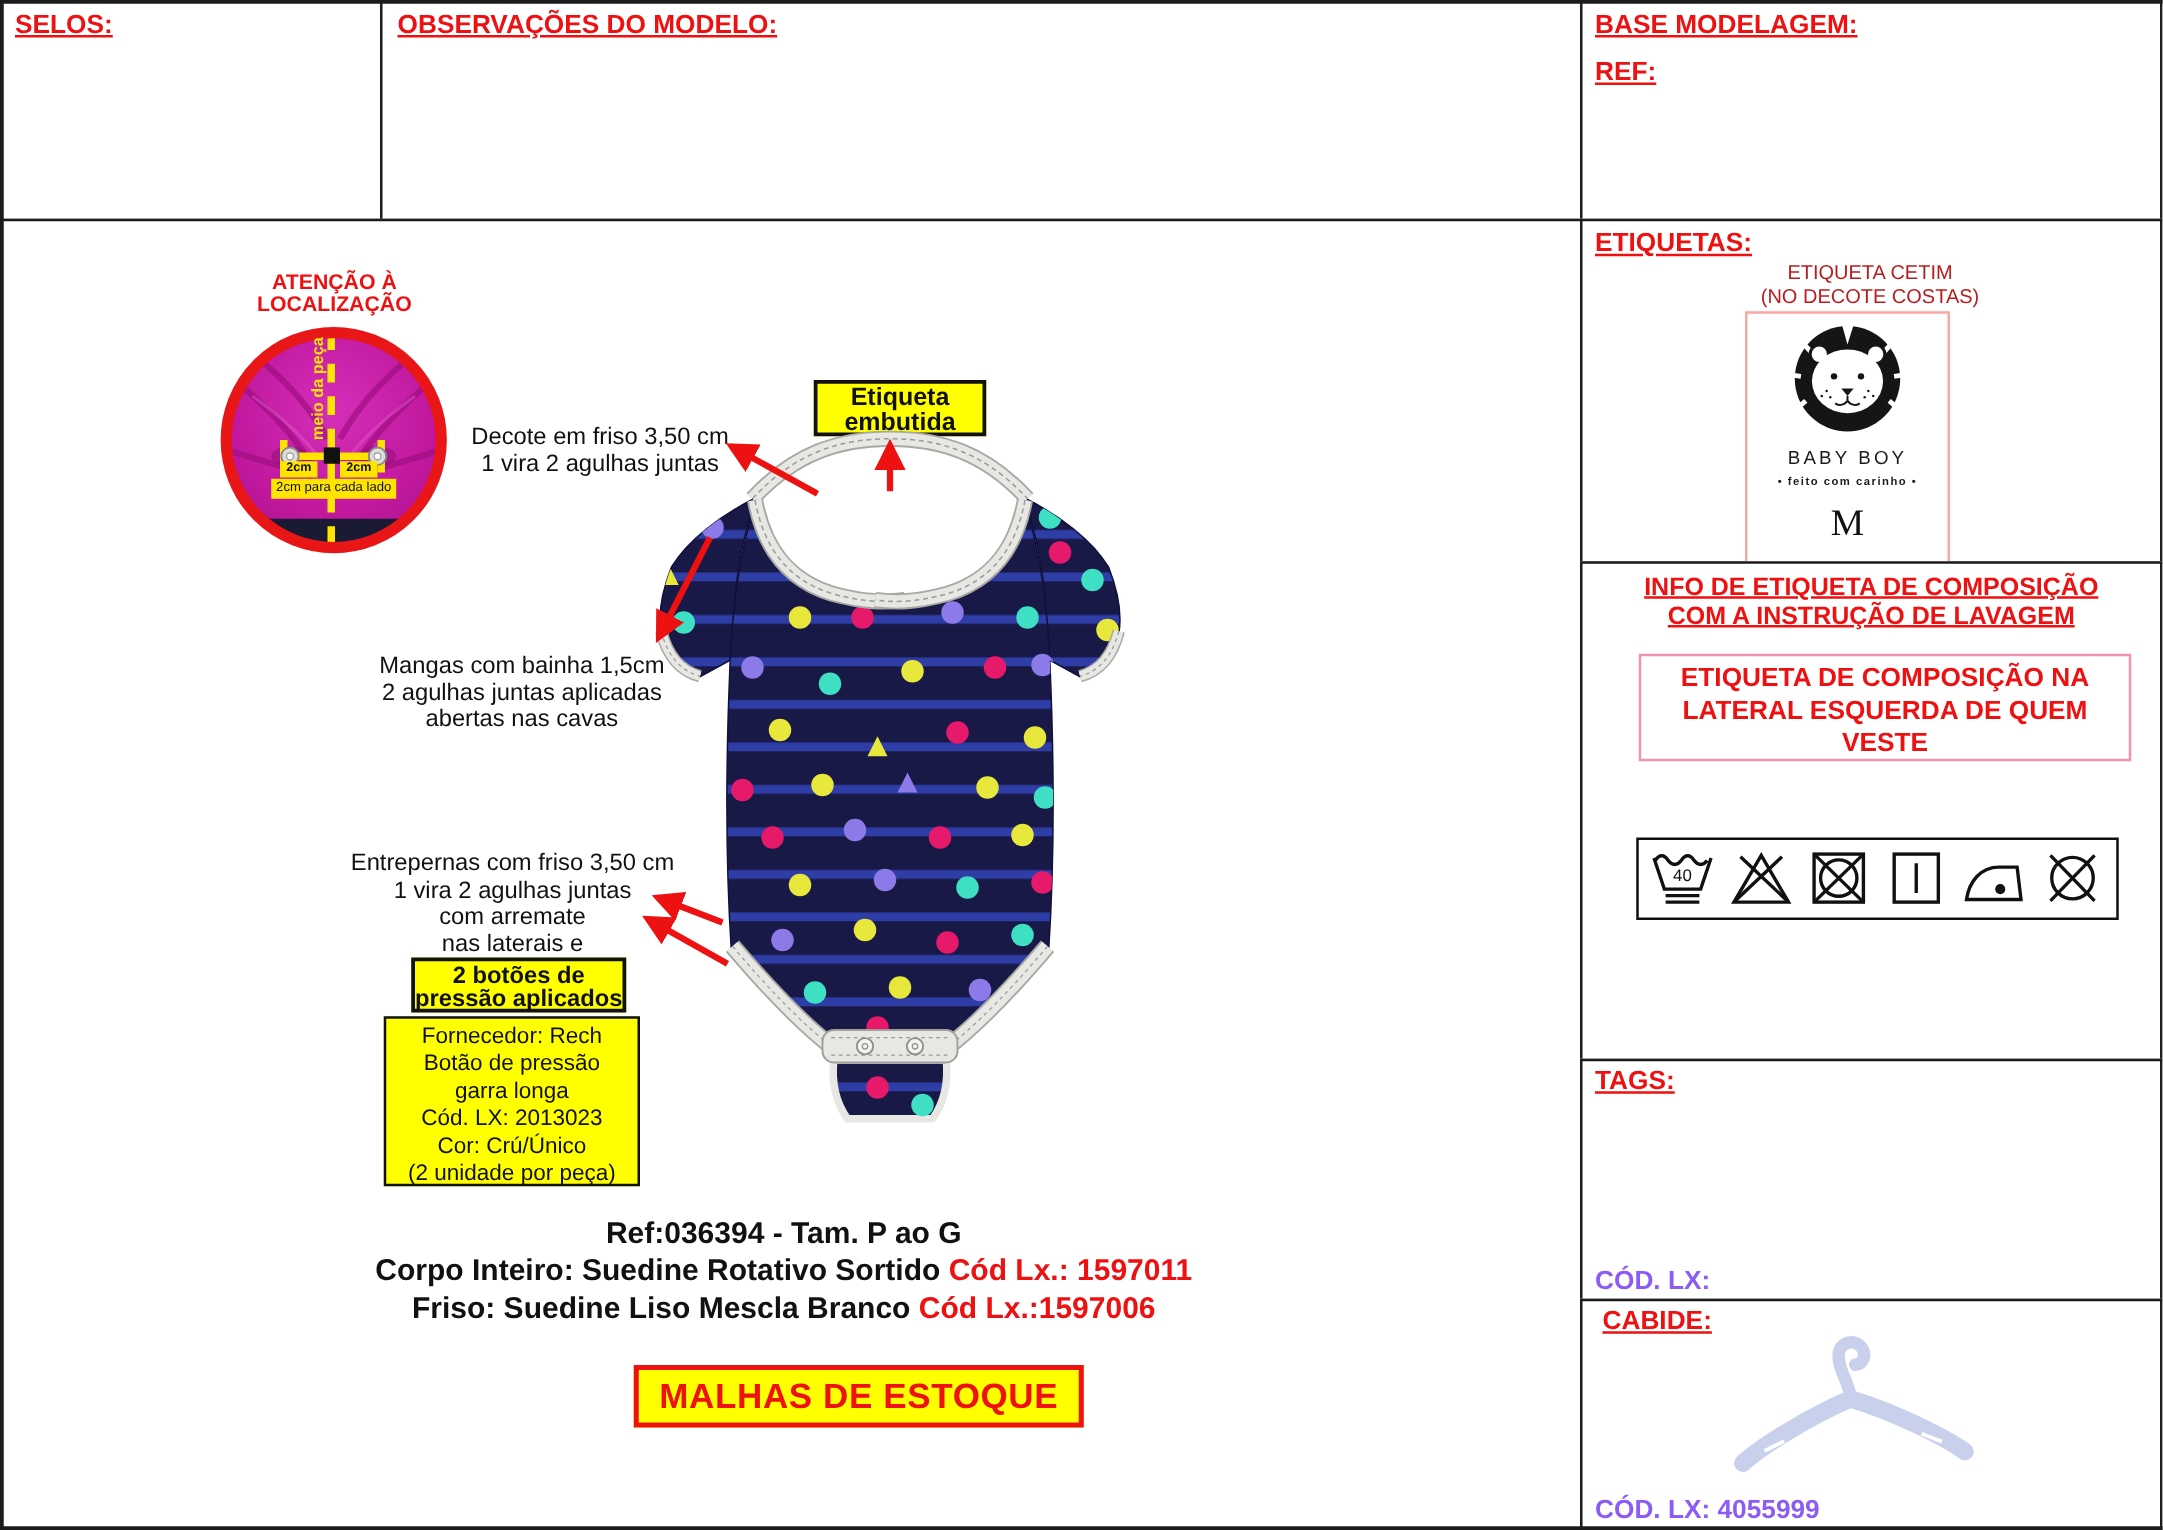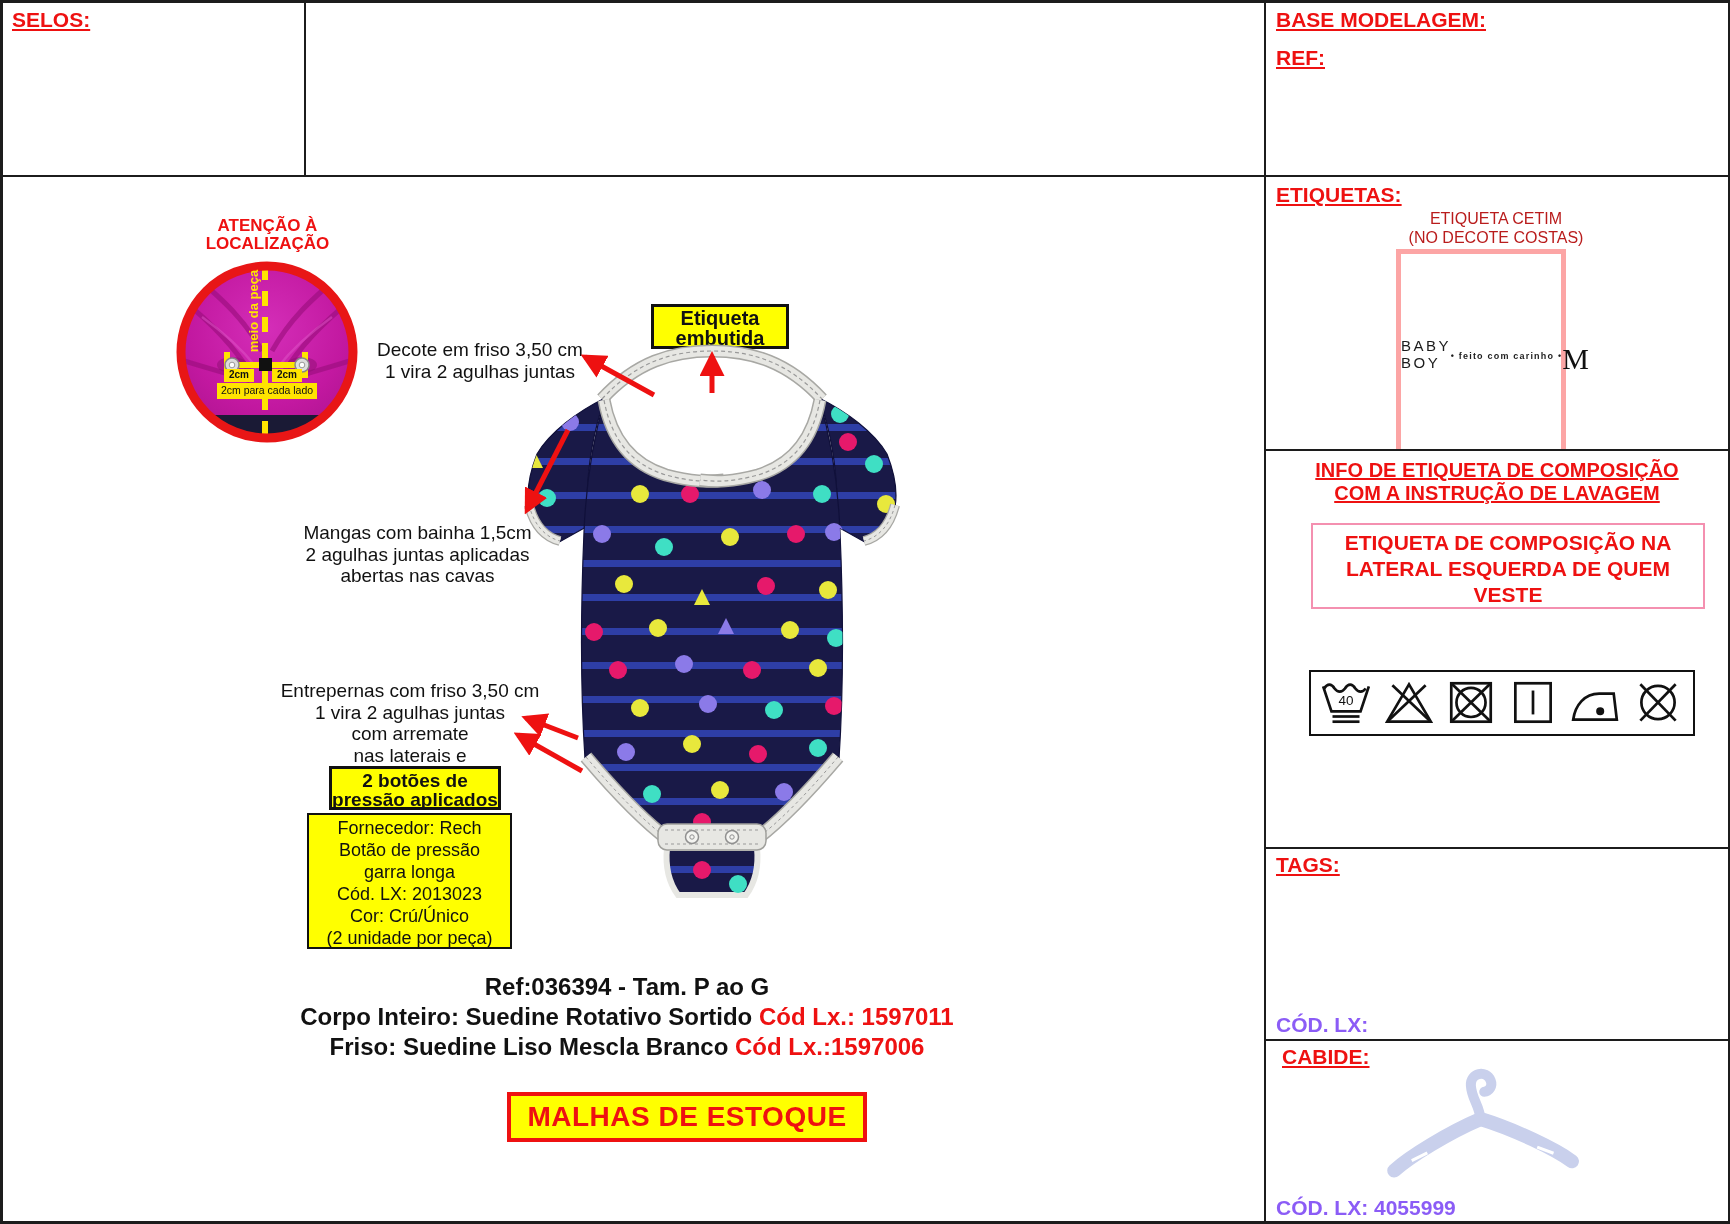--- a/index.html
+++ b/index.html
@@ -14,40 +14,43 @@
   .circle-wrap{position:absolute;left:170px;top:80px;width:190px;height:190px;}
   .circle-wrap .ov{position:absolute;font-weight:bold;color:#111;text-align:center;}
   .meio{position:absolute;left:27px;top:46px;width:110px;height:16px;
         transform:rotate(-90deg);color:#ffe400;font-size:13px;font-weight:bold;text-align:center;}
   .attn{color:#ee1111;font-weight:bold;font-size:17px;line-height:18px;text-align:center;}
   .ref-block{font-weight:bold;font-size:24px;line-height:30px;text-align:center;color:#111;}
   .red-t{color:#ee1111;}
   .malhas{background:#ffff00;border:4px solid #ee1111;color:#ee1111;font-weight:bold;
           font-size:28px;line-height:42px;text-align:center;box-sizing:border-box;letter-spacing:.5px;}
   .cetim{color:#b91c1c;font-weight:normal;font-size:16px;line-height:19px;text-align:center;}
-  .label-box{position:absolute;border:5px solid #fca5a5;background:#fff;display:flex;
-             align-items:center;}
+  .label-box{position:absolute;border:2px solid #fca5a5;background:#fff;display:flex;
+             flex-direction:column;align-items:center;}
   .brand{font-size:15px;letter-spacing:2.5px;margin-top:2px;color:#1c1c1c;}
   .tagline{font-size:9px;letter-spacing:1.2px;font-weight:bold;margin-top:5px;color:#1c1c1c;white-space:nowrap;}
   .size-m{font-family:"Liberation Serif",serif;font-size:30px;margin-top:12px;color:#111;}
   .info-h{color:#ee1111;font-weight:bold;font-size:20px;line-height:23px;
           text-align:center;text-decoration:underline;}
   .pink-box{position:absolute;border:2px solid #f490b0;color:#ee1111;font-weight:bold;
             font-size:21px;line-height:26px;text-align:center;box-sizing:border-box;padding-top:5px;}
   .care-box{position:absolute;border:2px solid #111;display:flex;align-items:center;
             justify-content:space-evenly;box-sizing:border-box;background:#fff;}
   .plain-red{color:#8b5cf6;font-weight:bold;font-size:21px;white-space:nowrap;}
 </style>
 </head>
 <body>
 
 <div class="page">
 
   <div class="box" style="left:0;top:0;width:306px;height:177px;">
     <div class="red-h abs" style="left:10px;top:6px;">SELOS:</div>
+  </div>
+  <div class="box" style="left:304px;top:0;width:962px;height:177px;">
+    <div class="red-h abs" style="left:12px;top:6px;">OBSERVAÇÕES DO MODELO:</div>
   </div>
   <div class="box" style="left:1264px;top:0;width:466px;height:177px;">
     <div class="red-h abs" style="left:10px;top:6px;">BASE MODELAGEM:</div>
     <div class="red-h abs" style="left:10px;top:44px;">REF:</div>
   </div>
 
   <div class="box" style="left:0;top:175px;width:1266px;height:1049px;">
 
     <div class="attn abs" style="left:178px;top:40px;width:175px;">
       <div>ATENÇÃO À</div>

